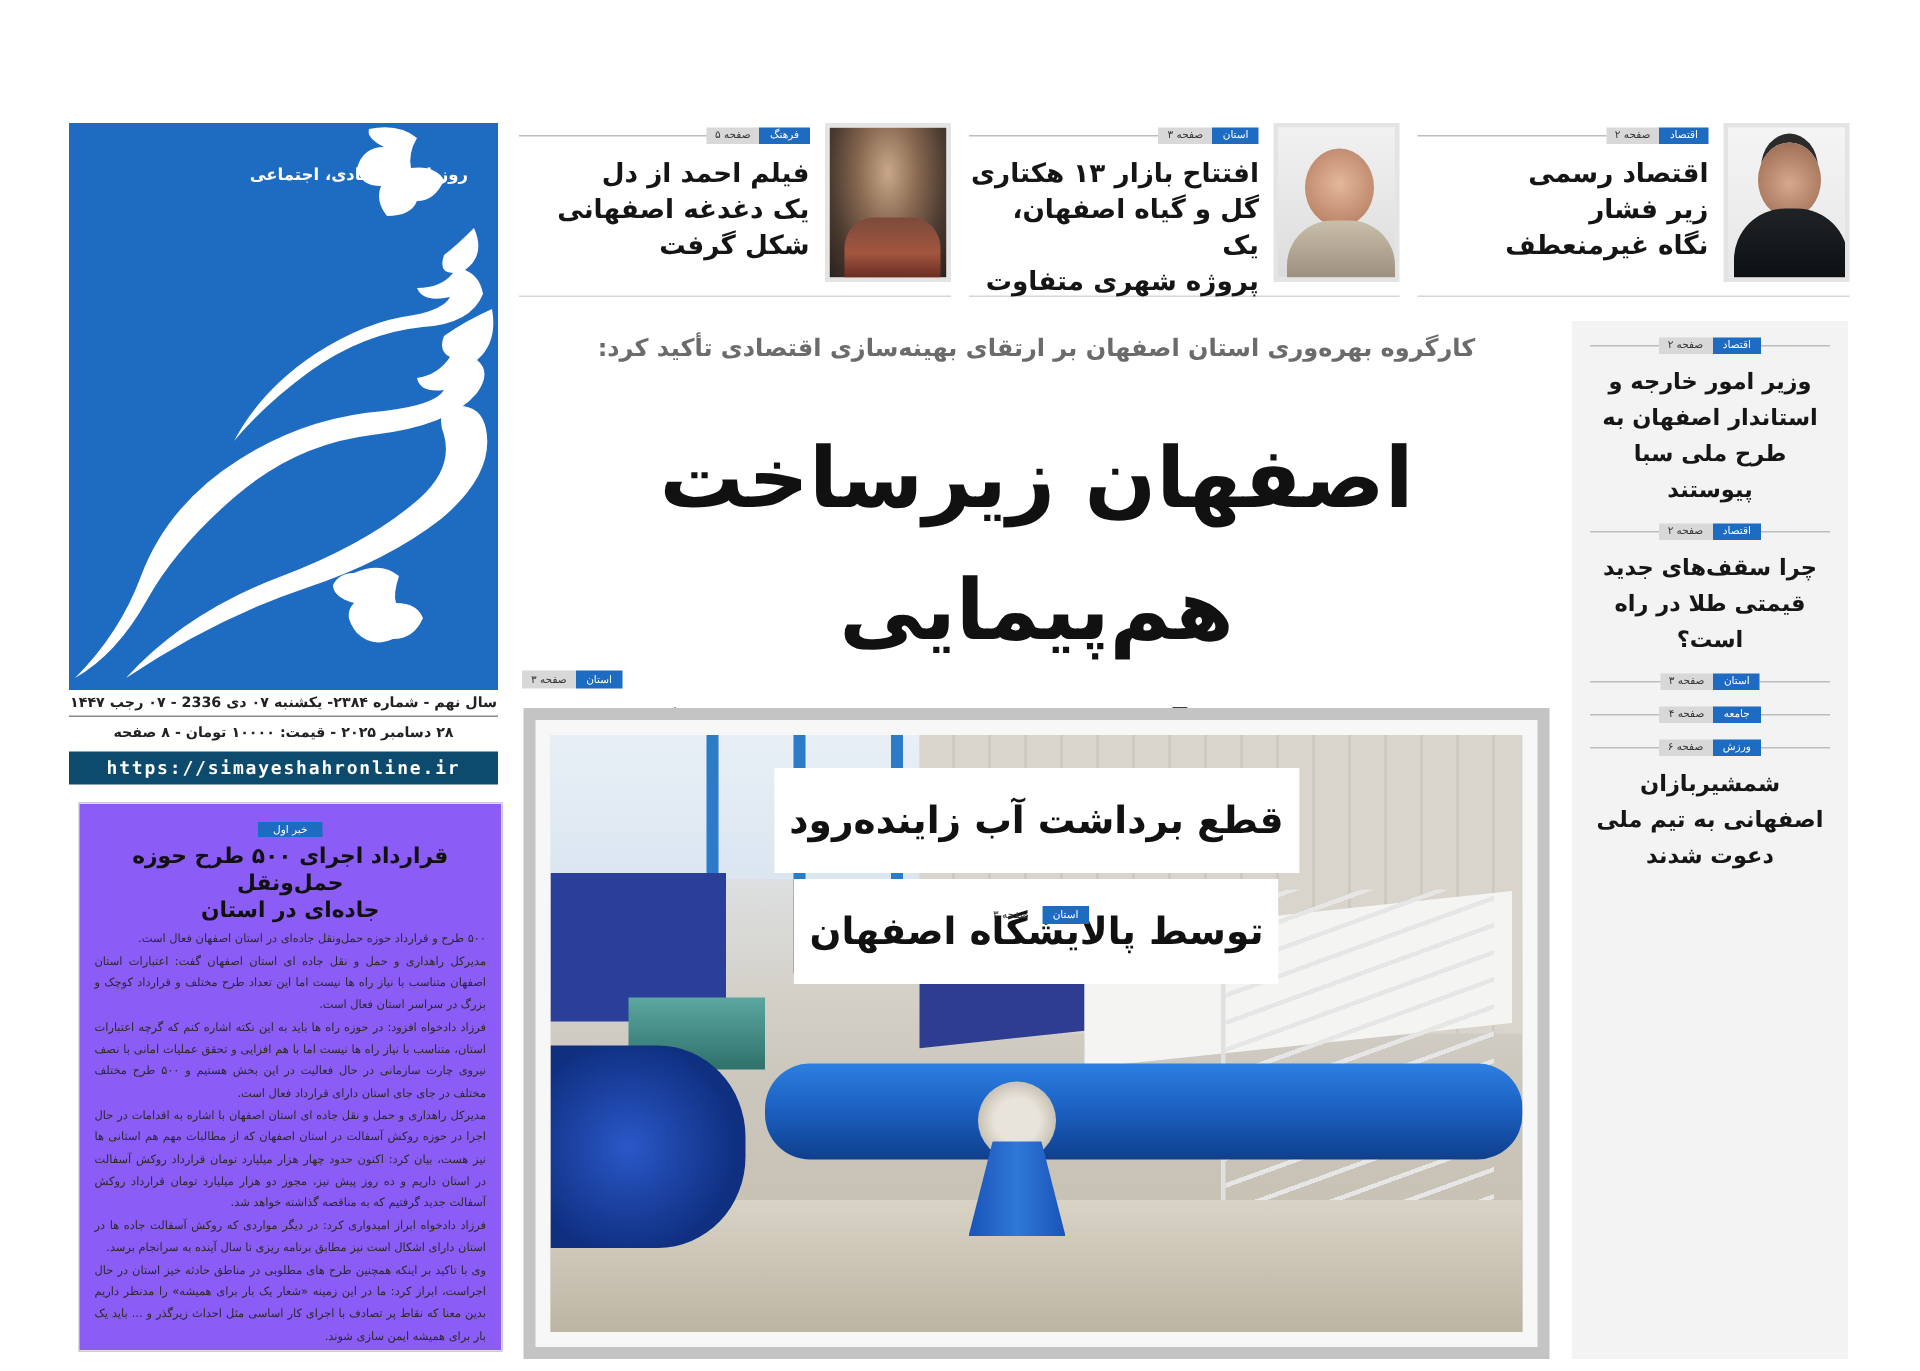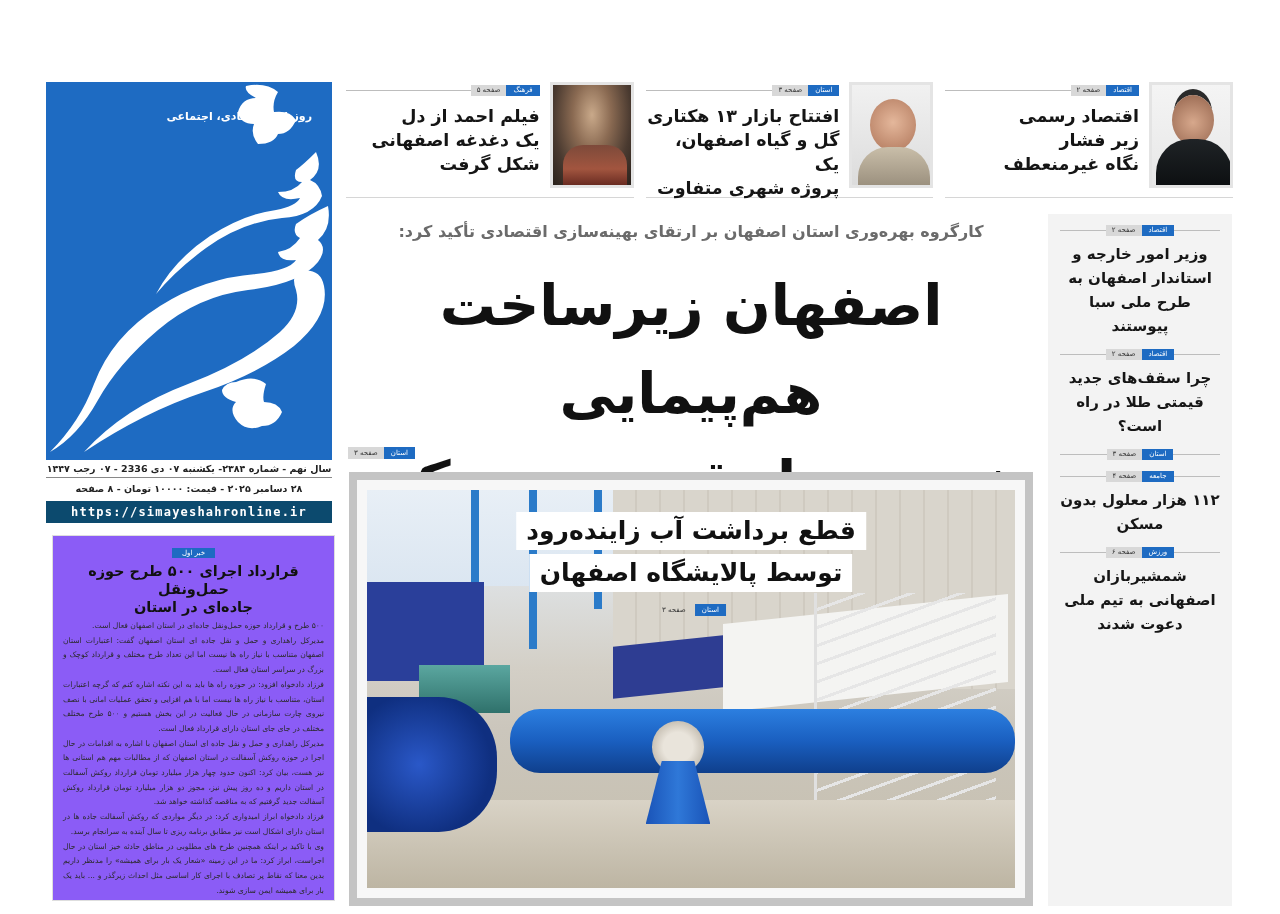--- a/index.html
+++ b/index.html
@@ -38,21 +38,21 @@
   
   .first-news { position: absolute; top: 535px; left: 52px; width: 283px; height: 366px; background: #8b5cf6; padding: 4px 10px 8px 10px; border: 1px solid #dedede; }
   .first-news .badge-wrap { text-align: center; }
   .first-news .badge { display: inline-block; background: #1e6bc2; color: #fff; font-size: 7px; padding: 1px 10px; }
   .first-news .fn-title { font-weight: bold; font-size: 14.5px; line-height: 18px; text-align: center; margin-top: 3px; color: #111; }
   .first-news .fn-body { font-size: 7.6px; line-height: 14.7px; text-align: justify; color: #2a2a2a; margin-top: 3px; }
   .first-news .fn-body p { margin: 0; }
 
   
   .lead-kicker { position: absolute; top: 222px; left: 346px; width: 690px; text-align: center; font-weight: bold; font-size: 16px; color: #6b6b6b; }
-  .lead-headline { position: absolute; top: 262px; left: 346px; width: 690px; text-align: center; font-weight: bold; font-size: 56px; line-height: 88px; color: #111; letter-spacing: -1px; }
+  .lead-headline { position: absolute; top: 276px; left: 346px; width: 690px; text-align: center; font-weight: bold; font-size: 56px; line-height: 88px; color: #111; letter-spacing: -1px; }
   .lead-tag { position: absolute; top: 447px; left: 348px; display: flex; flex-direction: row-reverse; }
   .lead-tag .tag-cat, .lead-tag .tag-page { height: 12px; line-height: 12px; font-size: 7px; }
 
   
   .photo-frame { position: absolute; top: 472px; left: 349px; width: 684px; height: 434px; background: #c4c4c4; padding: 8px; }
   .photo-inner { width: 100%; height: 100%; background: #f7f7f7; padding: 10px; }
   .photo { position: relative; width: 100%; height: 100%; overflow: hidden;
            background: linear-gradient(180deg, #d7e2ec 0%, #dfe3e6 20%, #d3cfc6 45%, #cbc6bc 60%, #c8c2b4 80%, #bdb6a6 100%); }
   .photo .sky { position:absolute; left:0; top:0; width:38%; height:24%; background: linear-gradient(180deg,#e8eff6,#dbe6f1); }
   .photo .wall { position:absolute; right:0; top:0; width:62%; height:50%; background: repeating-linear-gradient(90deg,#d9d5cc 0 22px,#cfcac0 22px 24px); }
@@ -62,21 +62,21 @@
   .photo .banner-white { position:absolute; left:55%; top:30%; width:44%; height:22%; background:#f4f4f2; transform: skewY(-6deg); }
   .photo .pipe { position:absolute; left:22%; top:55%; width:78%; height:16%; background: linear-gradient(180deg,#2c7fe0 0%,#1a5fc0 50%,#0f3f8c 100%); border-radius: 30px; }
   .photo .valve { position:absolute; left:0; top:52%; width:20%; height:34%; background: radial-gradient(circle at 40% 50%, #2a58c8, #0f2f80 70%); border-radius: 0 45% 45% 0; }
   .photo .motor { position:absolute; left:8%; top:44%; width:14%; height:12%; background: linear-gradient(180deg,#5ba7a0,#2f716b); }
   .photo .cone { position:absolute; left:43%; top:68%; width:10%; height:16%; background: linear-gradient(90deg,#1a54b8,#2f78d8,#1a54b8); clip-path: polygon(25% 0, 75% 0, 100% 100%, 0 100%); }
   .photo .mouth { position:absolute; left:44%; top:58%; width:8%; height:13%; background: radial-gradient(ellipse at 50% 50%, #e9e4db 40%, #c9c2b6 70%); border-radius: 50%; }
   .photo .floor { position:absolute; left:0; bottom:0; width:100%; height:22%; background: linear-gradient(180deg,#d9d3c6,#bdb5a3); }
   .photo .stairs { position:absolute; right:3%; top:26%; width:28%; height:66%; background: repeating-linear-gradient(160deg, transparent 0 14px, #e6e6e6 14px 17px); border-left: 3px solid #e0e0e0; }
 
   .photo-headline { position: absolute; top: 22px; left: 50%; transform: translateX(-50%); display: flex; flex-direction: column; align-items: center; gap: 4px; }
-  .photo-headline span { background: #ffffff; color: #111; font-weight: bold; font-size: 25px; line-height: 38px; padding: 0 10px; white-space: nowrap; }
+  .photo-headline span { background: #ffffff; color: #111; font-weight: bold; font-size: 25px; line-height: 38px; padding: 16px 10px; white-space: nowrap; }
   .photo-tag { position: absolute; top: 114px; left: 50%; transform: translateX(-50%); display: flex; flex-direction: row; align-items: center; gap: 3px; }
   .photo-tag .tag-cat { height: 12px; line-height: 12px; }
   .photo-tag .tag-page { background: transparent; color: #333; }
 
   
   .right-col { position: absolute; top: 214px; left: 1048px; width: 184px; height: 692px; background: #f3f3f3; }
   .rc-item { padding: 0 12px; }
   .rc-item .tag-row { justify-content: center; margin-top: 10px; }
   .rc-item .tag-row .line { background: #bdbdbd; }
   .rc-title { font-weight: bold; font-size: 15px; line-height: 24px; text-align: center; color: #161616; margin-top: 6px; }
@@ -243,21 +243,20 @@
     </div>
   </div>
 
   <div class="rc-item">
     <div class="tag-row">
       <span class="line"></span>
       <span class="tag-cat">جامعه</span>
       <span class="tag-page">صفحه ۴</span>
       <span class="line"></span>
     </div>
-    <div class="rc-title">۱۱۲ هزار معلول بدون مسکن</div>
   </div>
 
   <div class="rc-item">
     <div class="tag-row">
       <span class="line"></span>
       <span class="tag-cat">ورزش</span>
       <span class="tag-page">صفحه ۶</span>
       <span class="line"></span>
     </div>
     <div class="rc-title">شمشیربازان اصفهانی به تیم ملی دعوت شدند</div>

